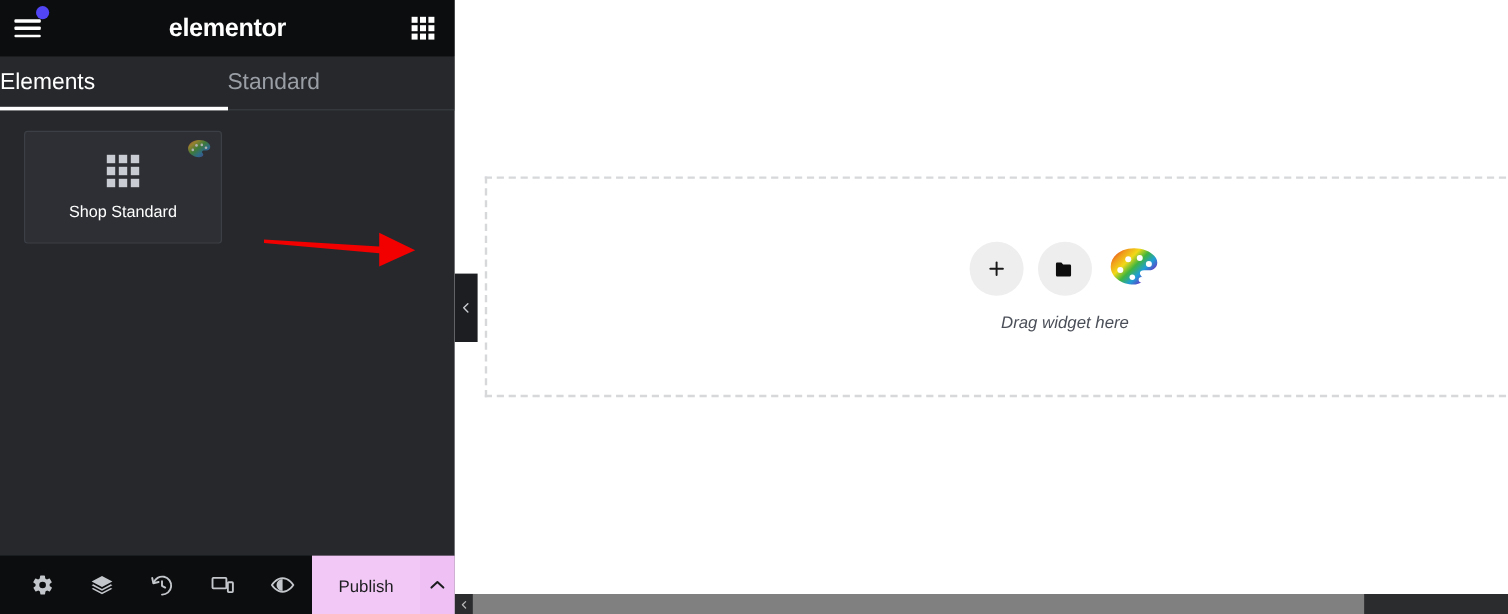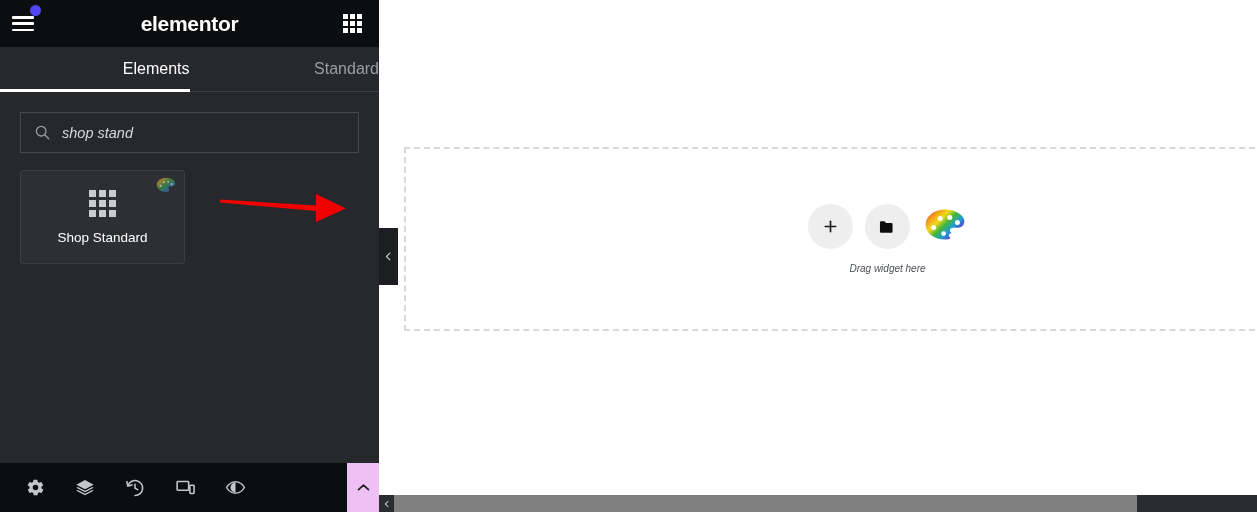--- a/index.html
+++ b/index.html
@@ -104,22 +104,22 @@
     height: 45px;
     display: flex;
     background: #26282c;
     border-bottom: 1px solid #3a3d43;
     flex: 0 0 45px;
   }
   .tab {
     flex: 1;
     display: flex;
     align-items: center;
-    justify-content: flex-end;
-    font-size: 16px;
+    justify-content: flex-start;
+    font-size: 19px;
     color: #9a9ea5;
     cursor: pointer;
     position: relative;
   }
   .tab.active { color: #ffffff; }
   .tab.active::after {
     content: "";
     position: absolute;
     left: 0; right: 0; bottom: -1px;
     height: 3px;
@@ -296,21 +296,21 @@
     cursor: pointer;
   }
   .palette-btn {
     width: 46px; height: 42px;
     display: flex;
     align-items: center;
     justify-content: center;
     cursor: pointer;
   }
   .dz-text {
-    font-size: 10px;
+    font-size: 14px;
     font-style: italic;
     color: #4b4f58;
     margin-left: 106px;
   }
 
   
   .hscroll {
     position: absolute;
     left: 0; right: 0;
     bottom: 0;
@@ -369,29 +369,20 @@
 
     <div class="tabs">
       <div class="tab active">
         <span>Elements</span>
       </div>
       <div class="tab">
         <span>Standard</span>
       </div>
     </div>
 
-    <div class="search-area">
-      <div class="search-box">
-        <svg width="15" height="15" viewBox="0 0 16 16">
-          <circle cx="6.6" cy="6.6" r="5.1" fill="none" stroke="#9a9ea5" stroke-width="1.4"></circle>
-          <line x1="10.4" y1="10.4" x2="14.6" y2="14.6" stroke="#9a9ea5" stroke-width="1.4" stroke-linecap="round"></line>
-        </svg>
-        <input class="search-input" type="text" value="shop stand" style="">
-      </div>
-    </div>
 
     <div class="widget-area">
       <div class="widget-card">
         <svg class="pro-badge" viewBox="0 0 24 19">
           <defs>
             <linearGradient id="badgeGrad" x1="0" y1="0" x2="1" y2="1">
               <stop offset="0%" stop-color="#d64a2b"></stop>
               <stop offset="22%" stop-color="#d4b42c"></stop>
               <stop offset="45%" stop-color="#4aa83c"></stop>
               <stop offset="68%" stop-color="#2e8fbd"></stop>
@@ -457,20 +448,23 @@
 
         <div class="bi">
           <svg width="21" height="21" viewBox="0 0 24 24" fill="none" stroke="#c3c6cb" stroke-width="1.7">
             <path d="M1.8 12S5.6 5.4 12 5.4 22.2 12 22.2 12 18.4 18.6 12 18.6 1.8 12 1.8 12z"></path>
             <path d="M12 6.2a5.8 5.8 0 000 11.6z" fill="#c3c6cb" stroke="none"></path>
           </svg>
         </div>
 
       </div>
 
+      <div class="publish-btn">
+        <span>Publish</span>
+      </div>
       <div class="publish-caret">
         <svg width="17" height="17" viewBox="0 0 24 24" fill="none" stroke="#1c1d1f" stroke-width="2.4">
           <polyline points="5,15 12,8.6 19,15" stroke-linecap="round" stroke-linejoin="round"></polyline>
         </svg>
       </div>
     </div>
   </div>
 
   <div class="collapse-handle">
     <svg width="11" height="11" viewBox="0 0 24 24" fill="none" stroke="#c8cbd0" stroke-width="2.6">

